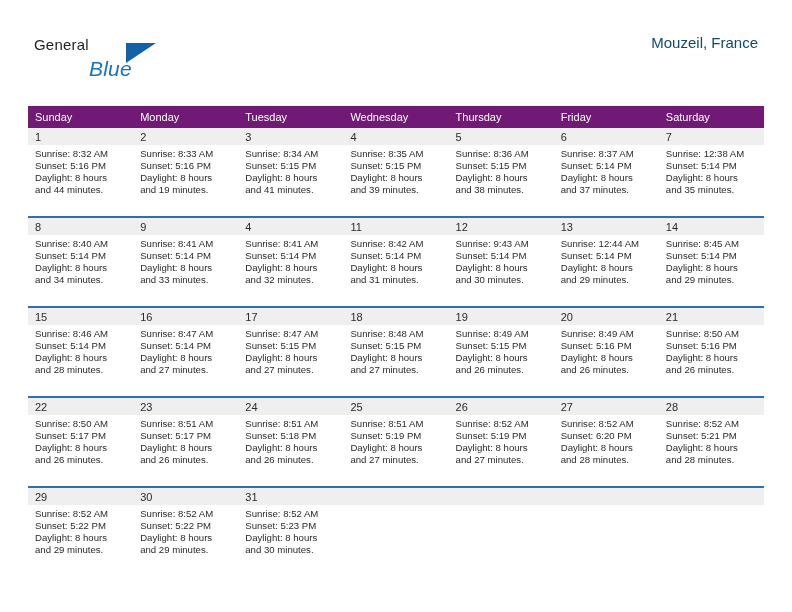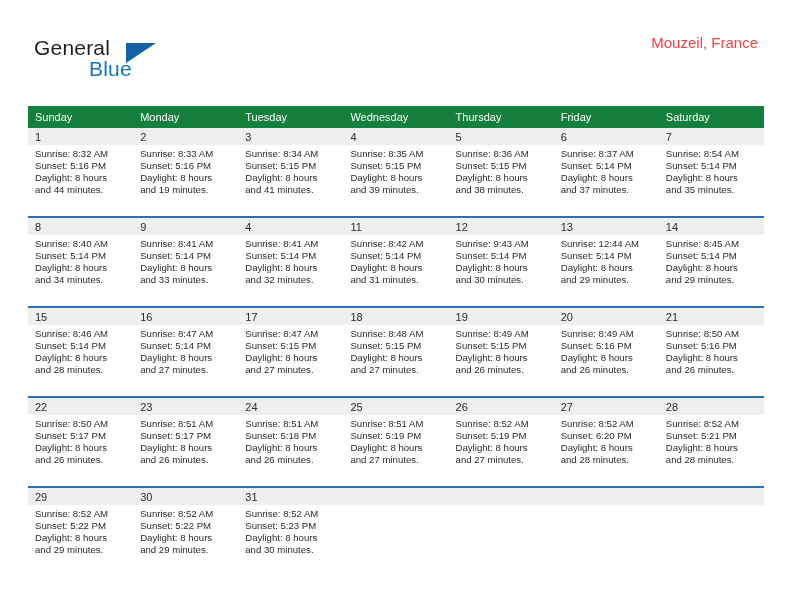--- a/index.html
+++ b/index.html
@@ -32,33 +32,34 @@
     position: absolute;
     left: 34px;
     top: 36px;
     width: 150px;
     height: 52px;
   }
   .logo-general {
     position: absolute;
     left: 0;
     top: 0;
-    font-size: 21px;
+    font-size: 15px;
     letter-spacing: .2px;
     color: #231f20;
     font-family: "Liberation Sans", sans-serif;
   }
   .logo-blue {
     position: absolute;
     left: 55px;
     top: 21px;
     font-size: 21px;
     letter-spacing: .2px;
     color: #1673bd;
     font-family: "Liberation Sans", sans-serif;
+    font-style: italic;
   }
   .logo-tri {
     position: absolute;
     left: 92px;
     top: 7px;
     width: 0;
     height: 0;
     border-left: 30px solid #1461a8;
     border-bottom: 20px solid transparent;
   }
@@ -71,37 +72,37 @@
   }
   .cal-title {
     font-size: 28px;
     font-weight: normal;
     color: #1a1a1a;
     line-height: 34px;
     white-space: nowrap;
   }
   .cal-sub {
     font-size: 15px;
-    color: #ef4444;
+    color: #0c4a6e;
     line-height: 22px;
     margin-top: 4px;
     white-space: nowrap;
   }
 
   
   .calendar {
     position: absolute;
     left: 28px;
     top: 106px;
     width: 736px;
     border-collapse: collapse;
     table-layout: fixed;
   }
   .calendar th {
-    background: #15803d;
+    background: #701a75;
     color: #ffffff;
     font-size: 11px;
     font-weight: normal;
     text-align: left;
     padding: 5px 0 5px 7px;
     height: 9px;
     line-height: 12px;
   }
   .calendar td {
     vertical-align: top;
@@ -234,21 +235,21 @@
                 <div>Sunset: 5:14 PM</div>
                 <div>Daylight: 8 hours</div>
                 <div>and 37 minutes.</div>
               </div>
             </div>
           </td>
           <td>
             <div class="daycell">
               <div class="daynum-band">7</div>
               <div class="info">
-                <div>Sunrise: 8:54 AM</div>
+                <div>Sunrise: 12:38 AM</div>
                 <div>Sunset: 5:14 PM</div>
                 <div>Daylight: 8 hours</div>
                 <div>and 35 minutes.</div>
               </div>
             </div>
           </td>
         </tr>
         <tr>
           <td>
             <div class="daycell">

